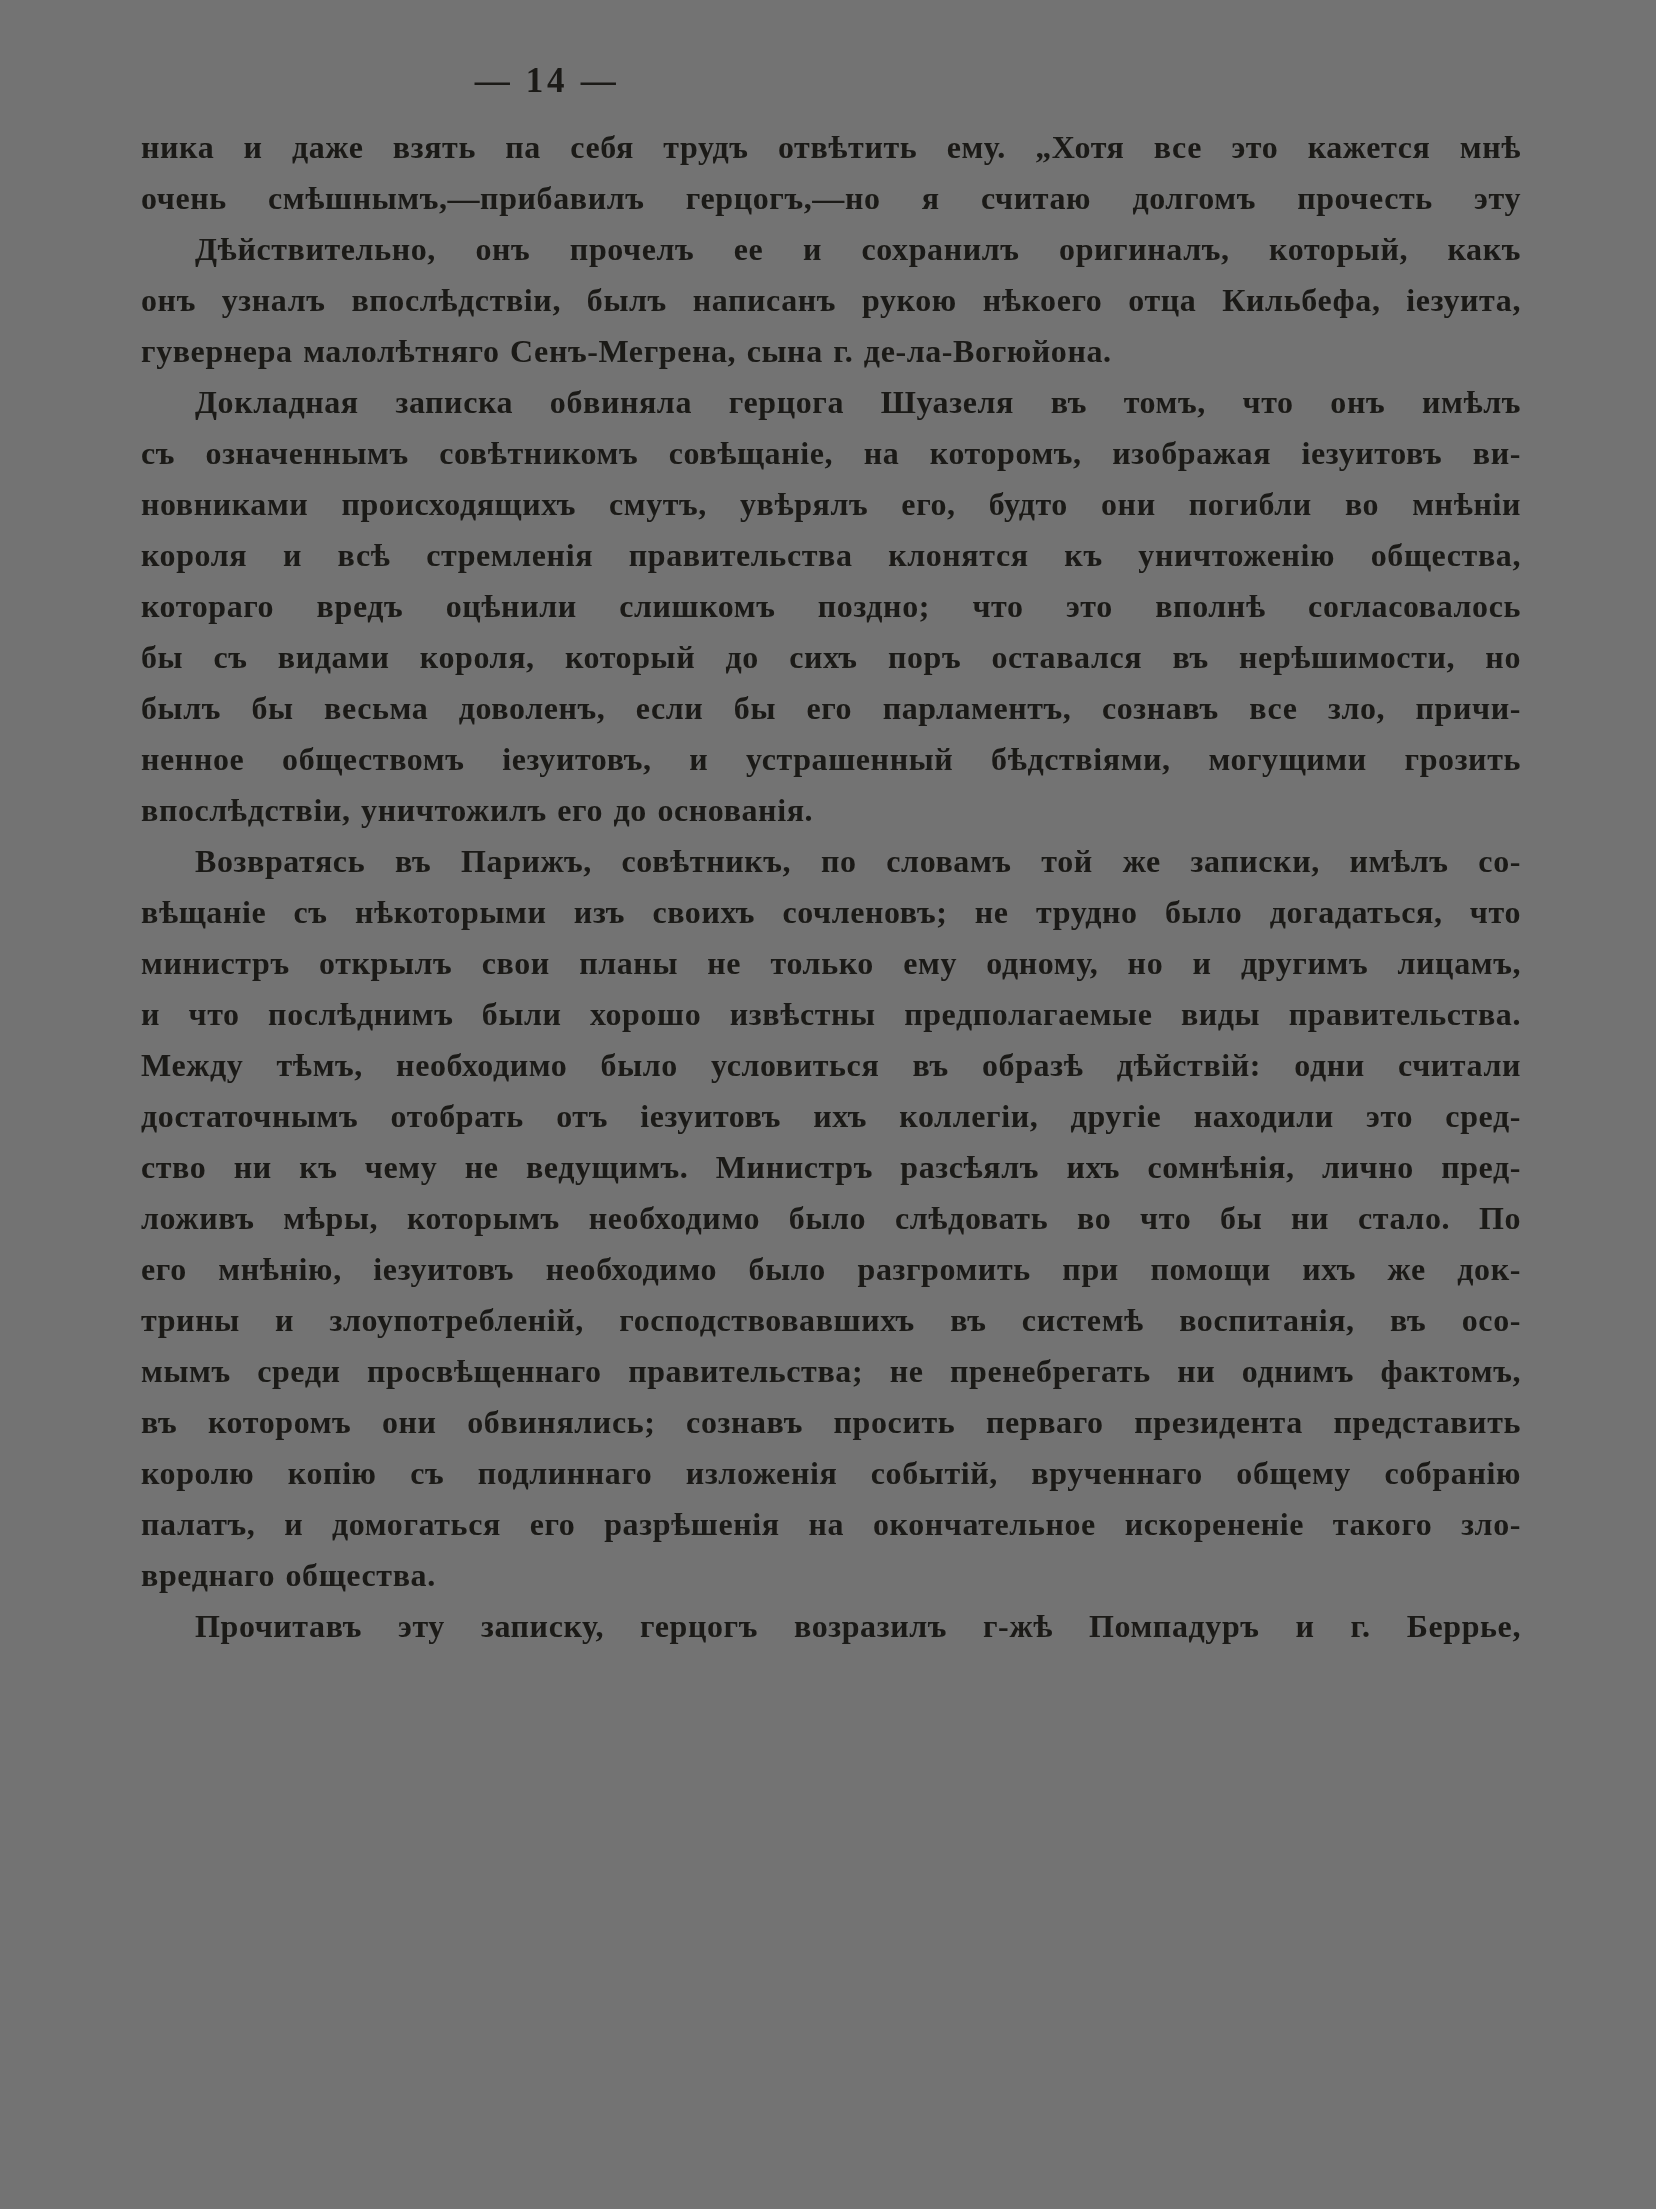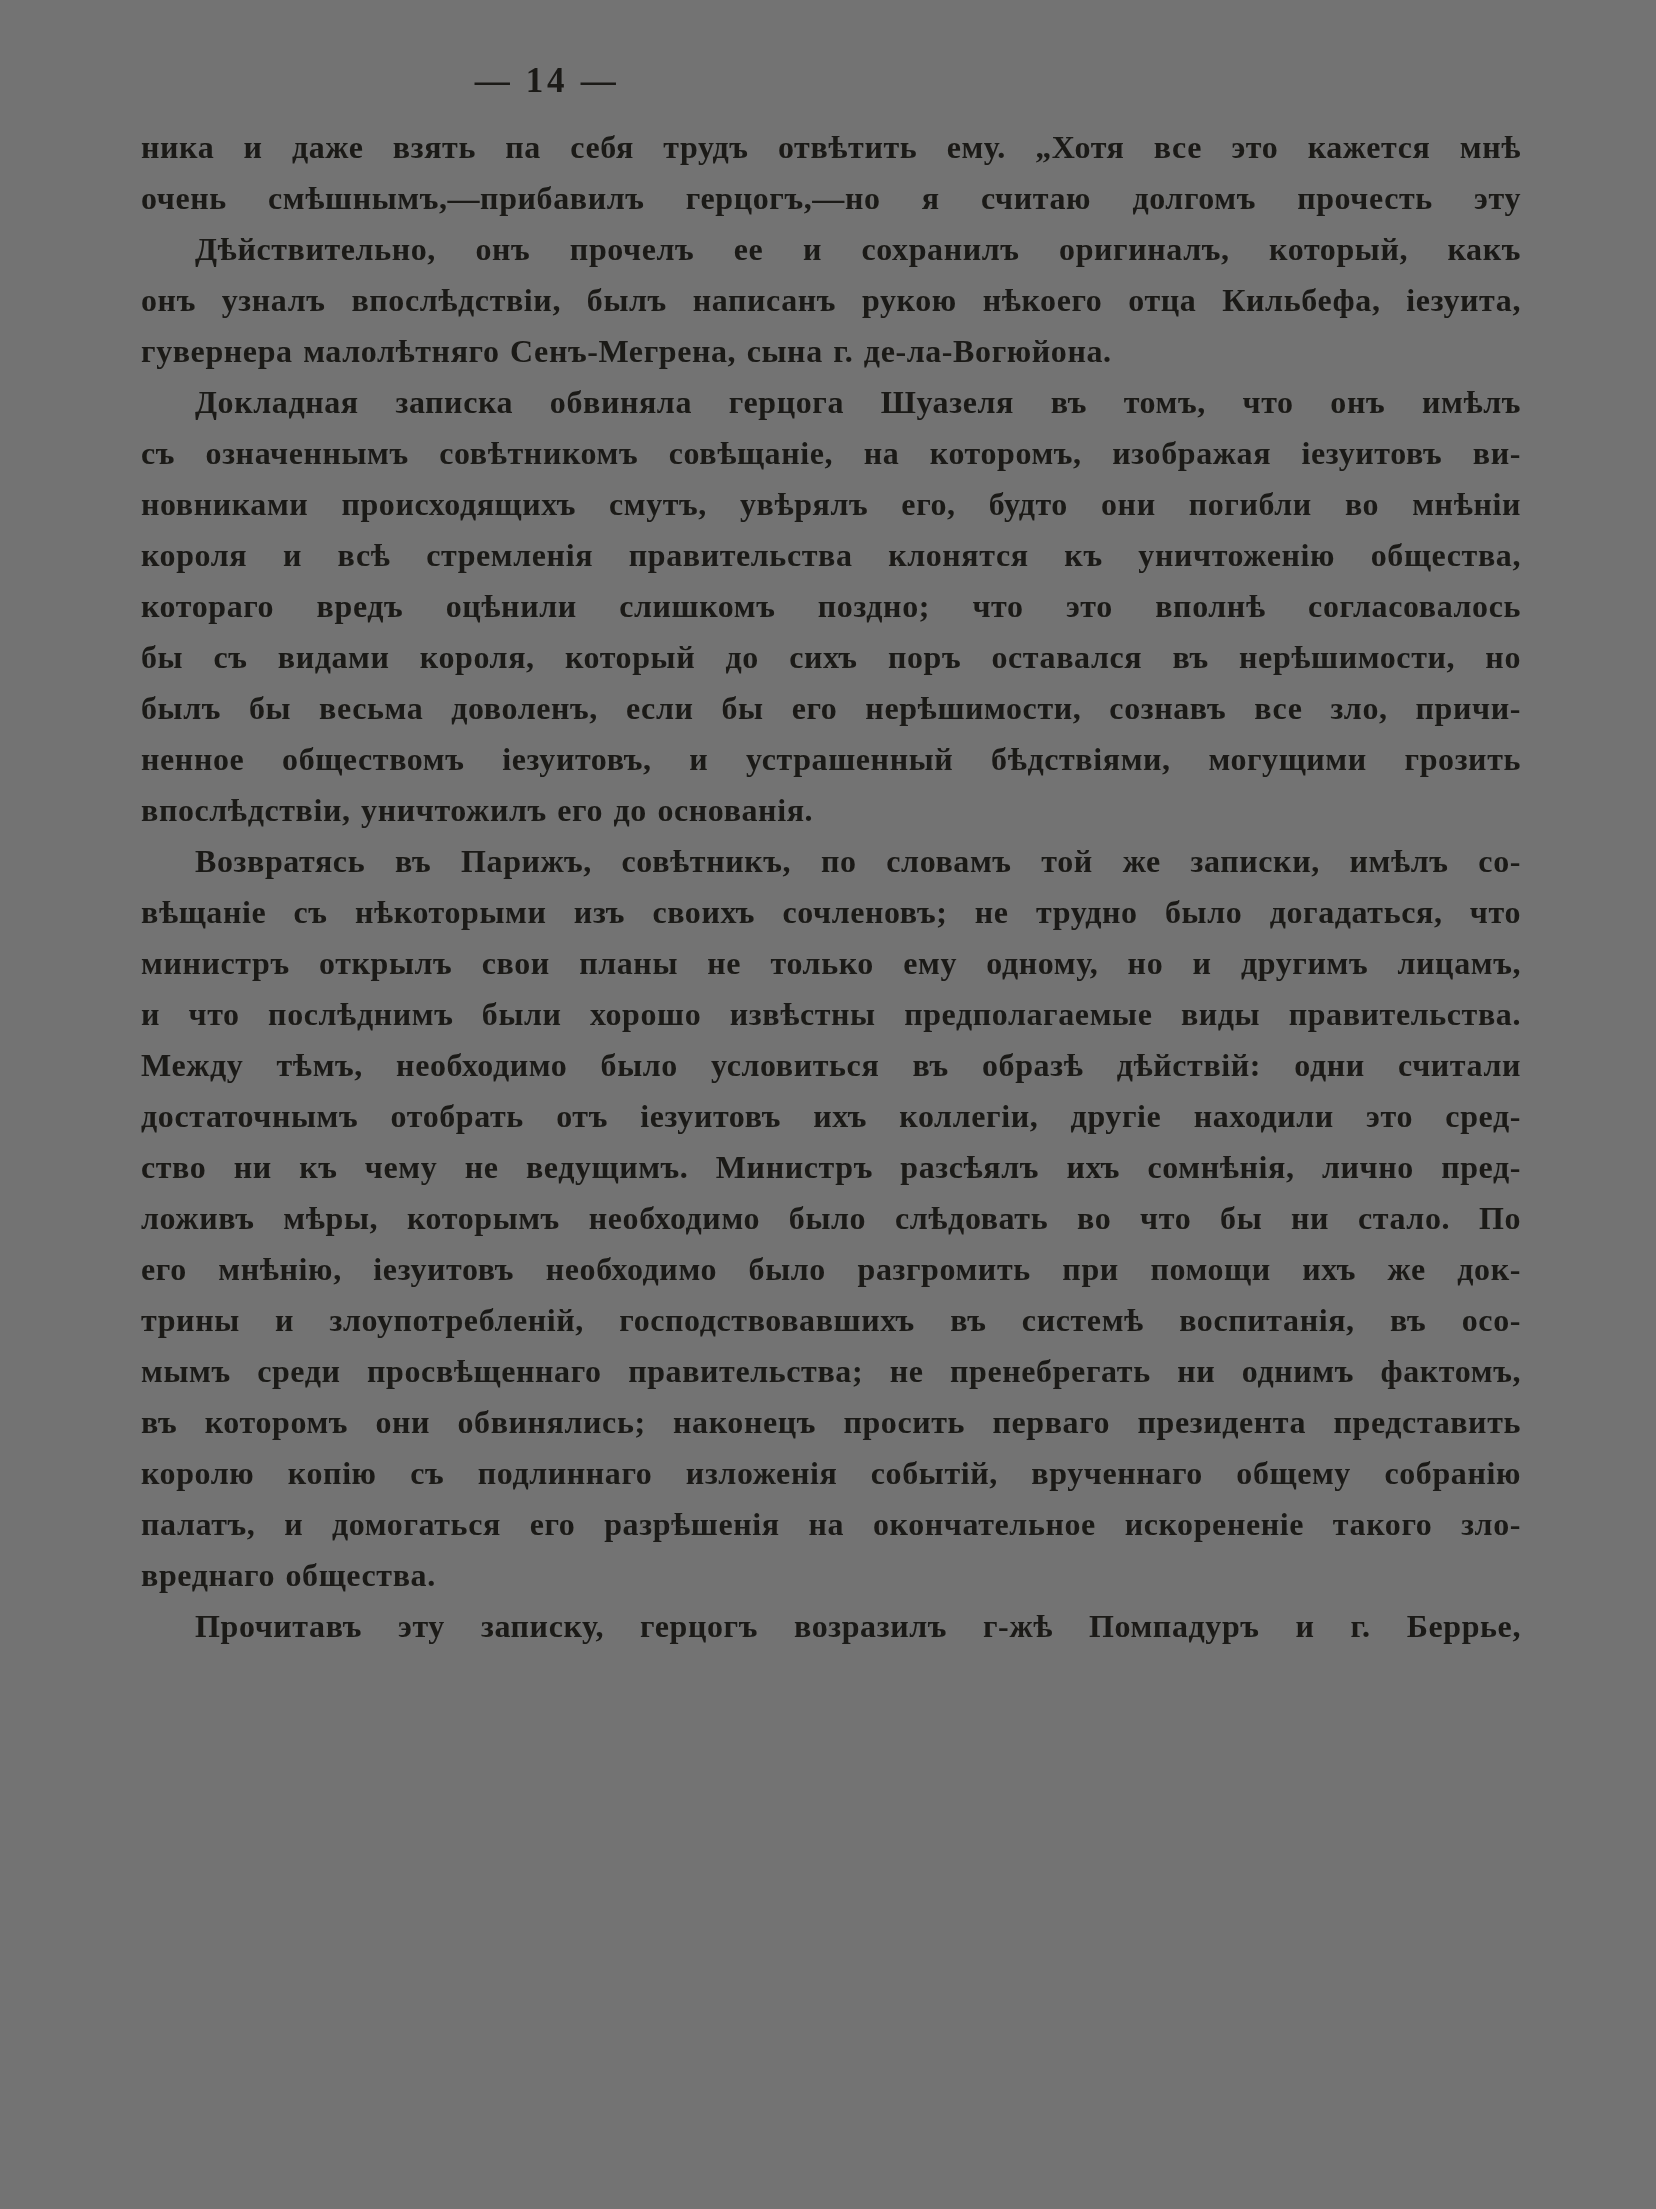--- a/index.html
+++ b/index.html
@@ -70,37 +70,37 @@
         <div class="ln">онъ узналъ впослѣдствіи, былъ написанъ рукою нѣкоего отца Кильбефа, іезуита,</div>
         <div class="ln last">гувернера малолѣтняго Сенъ-Мегрена, сына г. де-ла-Вогюйона.</div>
       </div>
       <div class="paragraph">
         <div class="ln indent">Докладная записка обвиняла герцога Шуазеля въ томъ, что онъ имѣлъ</div>
         <div class="ln">съ означеннымъ совѣтникомъ совѣщаніе, на которомъ, изображая іезуитовъ ви-</div>
         <div class="ln">новниками происходящихъ смутъ, увѣрялъ его, будто они погибли во мнѣніи</div>
         <div class="ln">короля и всѣ стремленія правительства клонятся къ уничтоженію общества,</div>
         <div class="ln">котораго вредъ оцѣнили слишкомъ поздно; что это вполнѣ согласовалось</div>
         <div class="ln">бы съ видами короля, который до сихъ поръ оставался въ нерѣшимости, но</div>
-        <div class="ln">былъ бы весьма доволенъ, если бы его нерѣшимости, сознавъ все зло, причи-</div>
+        <div class="ln">былъ бы весьма доволенъ, если бы его парламентъ, сознавъ все зло, причи-</div>
         <div class="ln">ненное обществомъ іезуитовъ, и устрашенный бѣдствіями, могущими грозить</div>
         <div class="ln last">впослѣдствіи, уничтожилъ его до основанія.</div>
       </div>
       <div class="paragraph">
         <div class="ln indent">Возвратясь въ Парижъ, совѣтникъ, по словамъ той же записки, имѣлъ со-</div>
         <div class="ln">вѣщаніе съ нѣкоторыми изъ своихъ сочленовъ; не трудно было догадаться, что</div>
         <div class="ln">министръ открылъ свои планы не только ему одному, но и другимъ лицамъ,</div>
         <div class="ln">и что послѣднимъ были хорошо извѣстны предполагаемые виды правительства.</div>
         <div class="ln">Между тѣмъ, необходимо было условиться въ образѣ дѣйствій: одни считали</div>
         <div class="ln">достаточнымъ отобрать отъ іезуитовъ ихъ коллегіи, другіе находили это сред-</div>
         <div class="ln">ство ни къ чему не ведущимъ. Министръ разсѣялъ ихъ сомнѣнія, лично пред-</div>
         <div class="ln">ложивъ мѣры, которымъ необходимо было слѣдовать во что бы ни стало. По</div>
         <div class="ln">его мнѣнію, іезуитовъ необходимо было разгромить при помощи ихъ же док-</div>
         <div class="ln">трины и злоупотребленій, господствовавшихъ въ системѣ воспитанія, въ осо-</div>
         <div class="ln">мымъ среди просвѣщеннаго правительства; не пренебрегать ни однимъ фактомъ,</div>
-        <div class="ln">въ которомъ они обвинялись; наконецъ просить перваго президента представить</div>
+        <div class="ln">въ которомъ они обвинялись; сознавъ просить перваго президента представить</div>
         <div class="ln">королю копію съ подлиннаго изложенія событій, врученнаго общему собранію</div>
         <div class="ln">палатъ, и домогаться его разрѣшенія на окончательное искорененіе такого зло-</div>
         <div class="ln last">вреднаго общества.</div>
       </div>
       <div class="paragraph">
         <div class="ln indent">Прочитавъ эту записку, герцогъ возразилъ г-жѣ Помпадуръ и г. Беррье,</div>
       </div>
     </div>
 </div>
 

